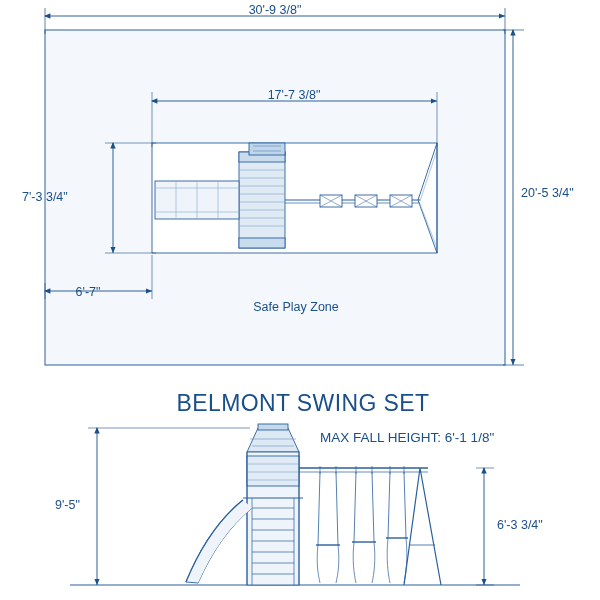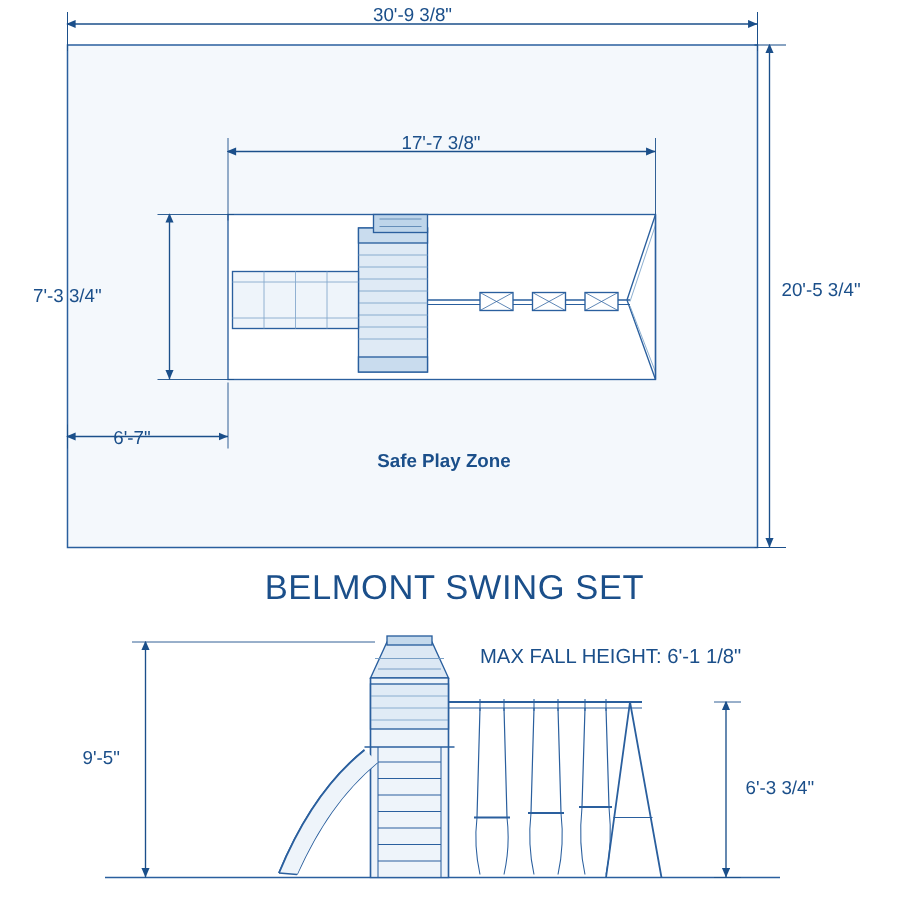--- a/index.html
+++ b/index.html
@@ -17,22 +17,23 @@
     position:absolute;
     color:#1b4f8a;
     font-family:"Liberation Sans", sans-serif;
     white-space:nowrap;
   }
   .dim{font-size:12.5px;}
   .dim-v{font-size:12.5px;}
   .title{
     font-size:23px;
     letter-spacing:.4px;
+    margin-top:12px;
   }
-  .spz{font-size:12.5px;font-weight:bold;}
+  .spz{font-size:12.5px;}
   .mfh{font-size:13.5px;}
   .c{transform:translateX(-50%);}
 </style>
 </head>
 <body>
 
 <div class="stage">
 
   <svg viewBox="0 0 600 600" xmlns="http://www.w3.org/2000/svg">
     <defs>

